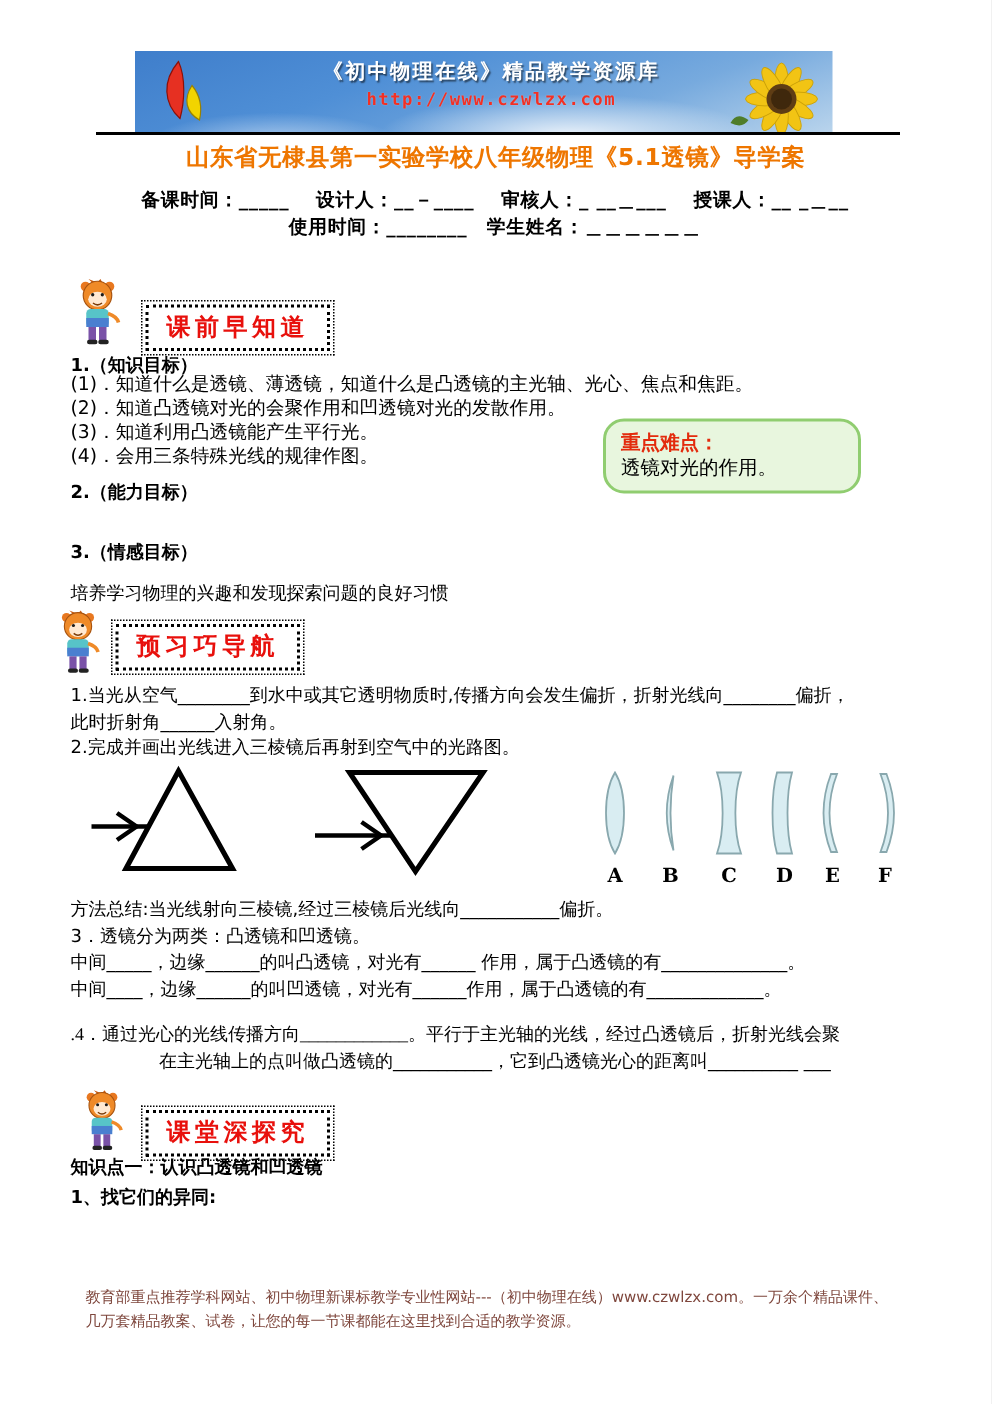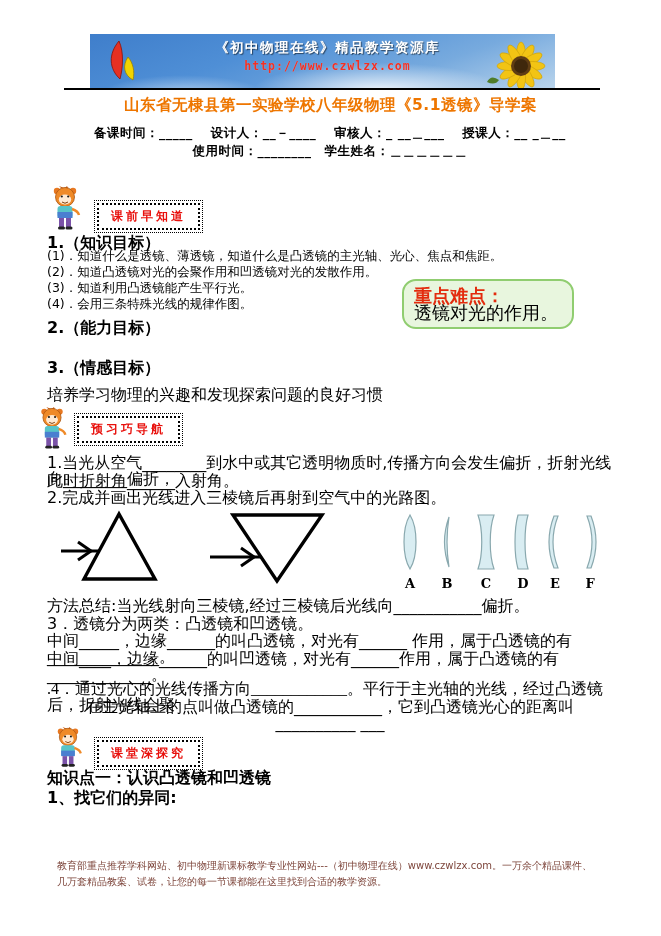--- a/index.html
+++ b/index.html
@@ -38,35 +38,35 @@
   }
   .info-line { position:absolute; left:47px; width:566px; text-align:center;
     font-weight:bold; font-size:12.5px; letter-spacing:.5px; }
   .info-1 { top:125px; }
   .info-2 { top:143px; }
   
   .mascot { position:absolute; }
   .stamp {
     position:absolute; display:inline-block; padding:3px 12px;
     border:2.5px dotted #000; outline:1.5px dotted #000; outline-offset:2.5px;
-    color:#e8100c; font-weight:bold; font-size:12px; letter-spacing:3px;
+    color:#e8100c; font-weight:bold; font-size:16px; letter-spacing:3px;
     background:#fff;
   }
   .stamp-1 { left:97px; top:203px; }
   .stamp-2 { left:77px; top:416px; }
   .stamp-3 { left:97px; top:740px; }
   
-  .tline { position:absolute; left:47px; width:566px; font-size:16px; line-height:16px; }
+  .tline { position:absolute; left:47px; width:566px; font-size:12px; line-height:16px; }
   .bold  { font-weight:bold; }
   .goal-items { position:absolute; left:47px; top:248px; width:560px;
     font-size:12.5px; line-height:15.9px; }
   .keybox {
     position:absolute; left:402px; top:279px; width:172px; min-height:50px;
     padding:6px 10px 5px 10px; background:#e8f6de; border:2px solid #90cd70;
-    border-radius:14px; font-size:18px; line-height:17px;
+    border-radius:14px; font-size:13px; line-height:17px;
   }
   .keybox .kb-title { color:#e32b0d; font-weight:bold; }
   
   .diagram { position:absolute; left:47px; top:504px; width:566px; height:93px; }
   .lens-label { font-family:"DejaVu Serif", serif; font-weight:bold; font-size:13px; }
   
   .footer { position:absolute; left:57px; top:858px; width:555px;
     color:#7e463c; font-size:10px; line-height:16px; }
 </style>
 </head>

